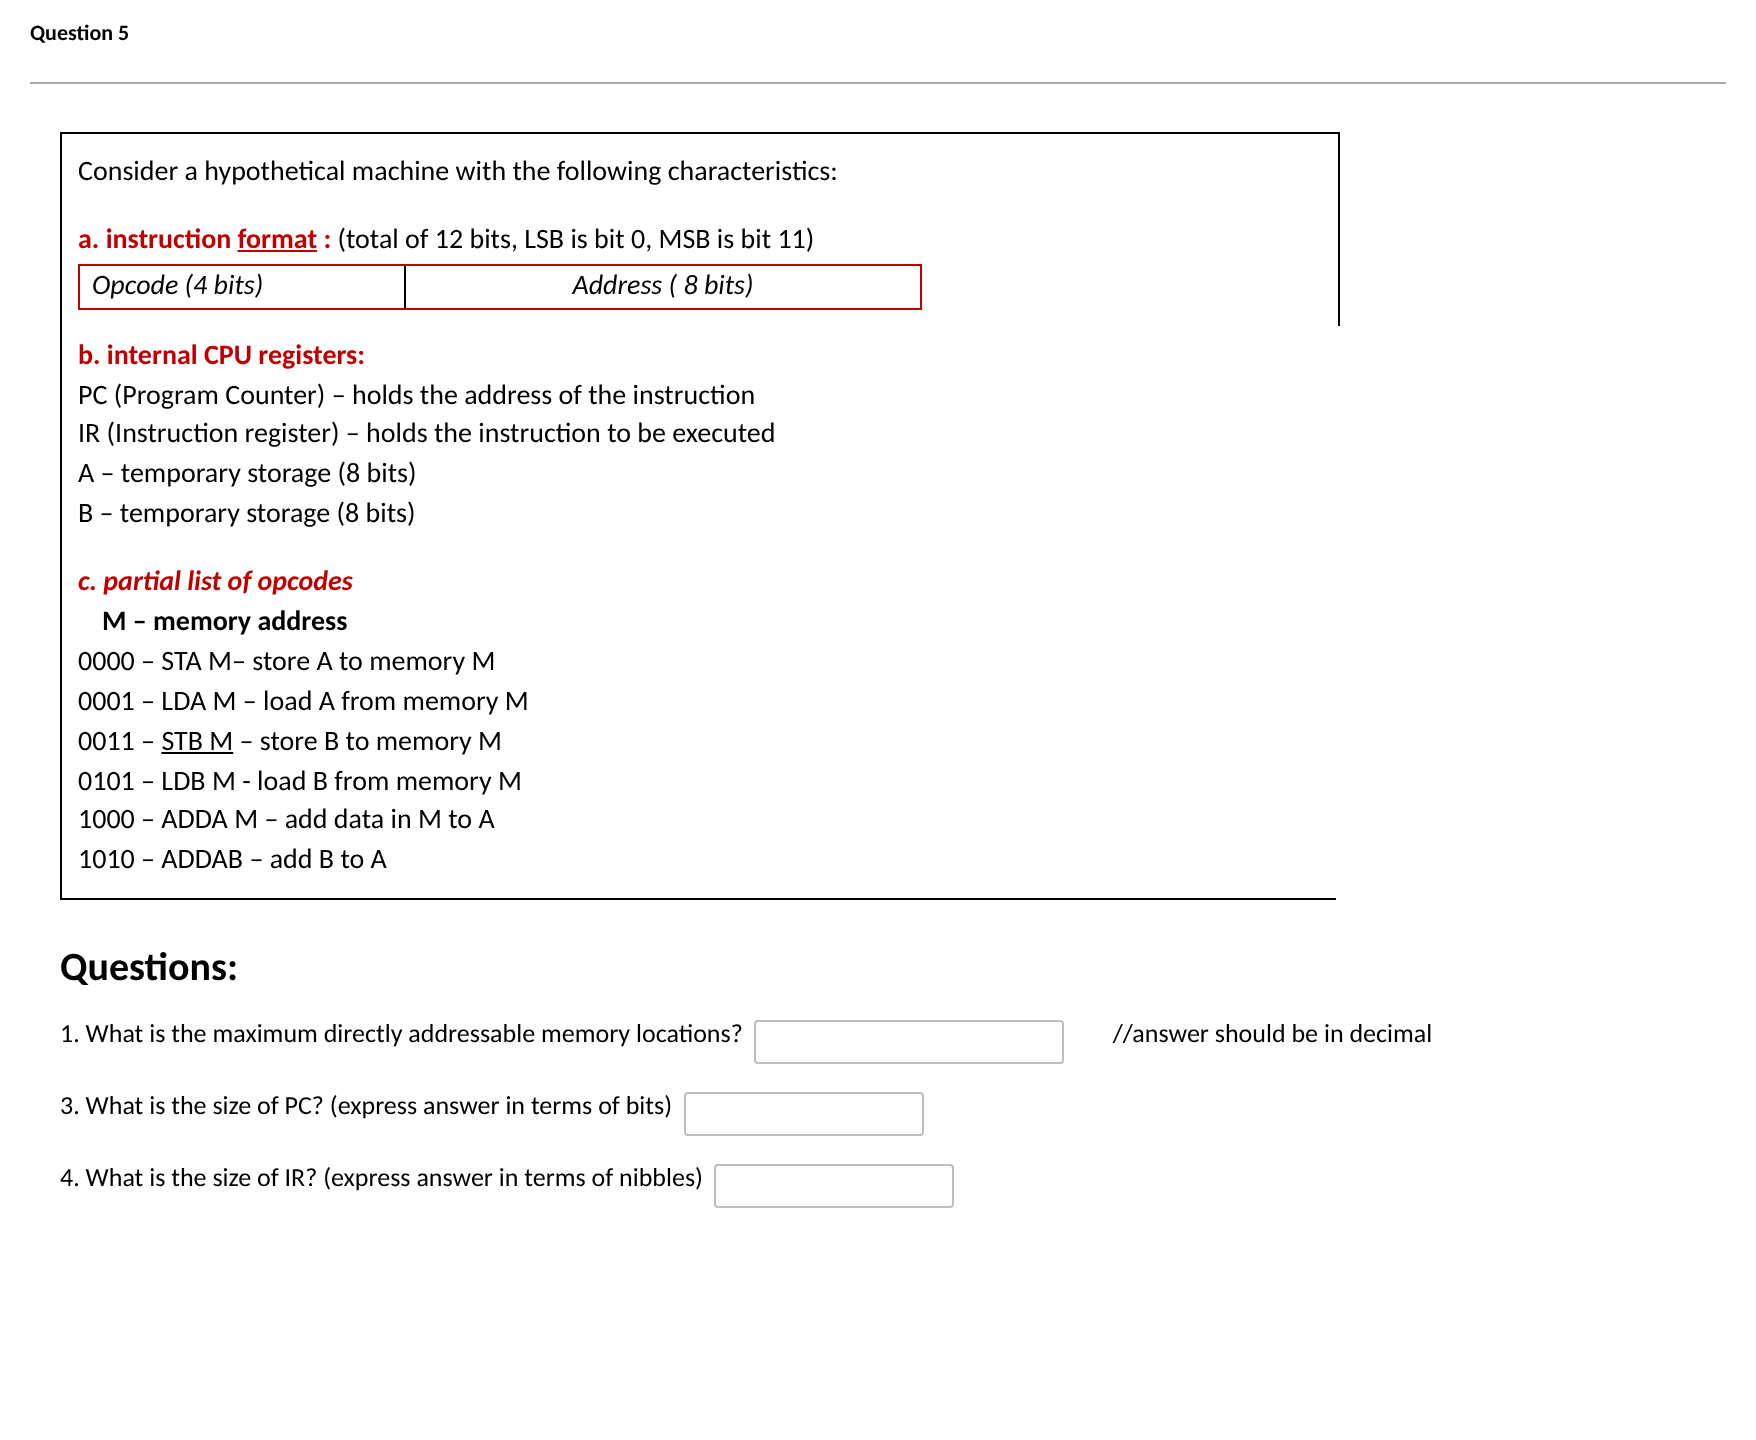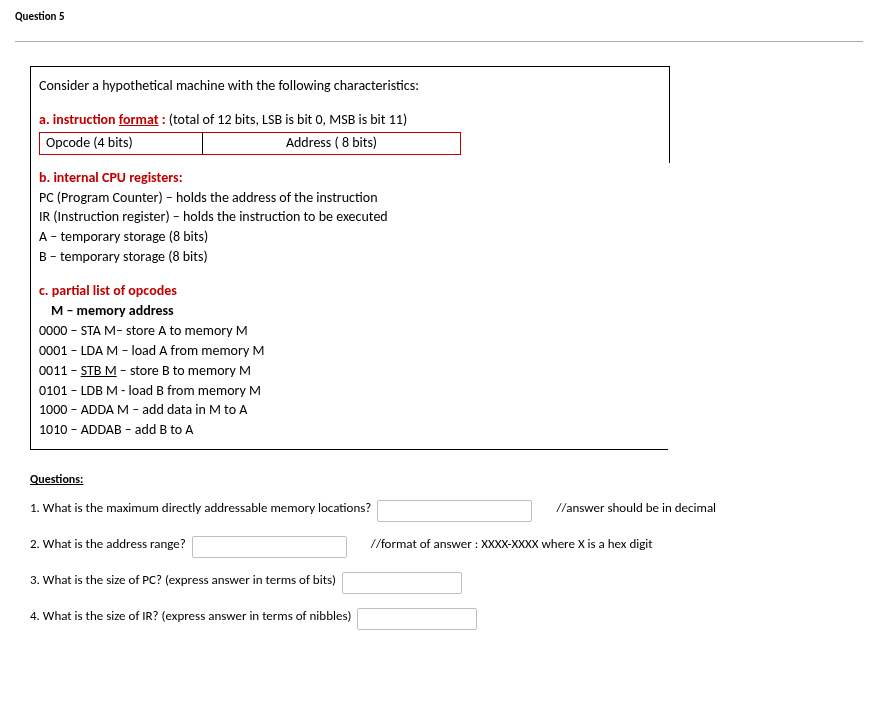--- a/index.html
+++ b/index.html
@@ -34,32 +34,32 @@
     content:"";
     position:absolute;
     right:-1px;
     top: 96px;
     bottom: -1px;
     width:2px;
     background:#fff;
   }
   .section-a { color: #c00000; font-weight: bold; }
   .section-b { color: #c00000; font-weight: bold; }
-  .section-c { color: #c00000; font-weight: bold; }
+  .section-c { color: #c00000; font-weight: bold; font-style: italic; }
   .underline-red { text-decoration: underline; }
   .blue-m { color: #000000; font-weight: bold; }
-  .fmt-table { border: 1px solid #c00000; display:flex; width: 420px; margin-top:2px;}
+  .fmt-table { border: 1px solid #c00000; display:flex; width: 420px; margin-top:2px;font-style:italic;}
   .fmt-left { flex:0 0 150px; border-right:1px solid #000; padding:1px 6px;}
   .fmt-right { flex:1; text-align:center; padding:1px 6px;}
   .para { margin: 0 0 1px 0; }
   .spacer { height: 14px; }
   .black { color:#000; font-weight:normal;}
   .opunder { text-decoration: underline; }
   .questions-block { margin: 22px 0 0 15px; }
-  .qb-title { font-weight: bold; margin-bottom: 14px; font-size:12px;text-decoration:underline;}
+  .qb-title { font-weight: bold; margin-bottom: 14px; font-size:20px;}
   .q-line { margin-bottom: 14px; display:flex; flex-wrap:nowrap; font-size:13px; gap:6px;}
   input.answer {
     height: 22px;
     border: 1px solid #bfbfbf;
     border-radius: 2px;
     background: #fff;
     padding: 1px 4px;
     font-size: 13px;
     box-sizing: border-box;
   }
@@ -108,25 +108,20 @@
 
 <div class="questions-block">
   <div class="qb-title">Questions:</div>
 
   <div class="q-line">
     <span>1. What is the maximum directly addressable memory locations?</span>
     <input class="answer w150" style="">
     <span class="hint">//answer should be in decimal</span>
   </div>
 
-  <div class="q-line">
-    <span>2. What is the address range?</span>
-    <input class="answer w150" style="">
-    <span class="hint">//format of answer :   XXXX-XXXX    where X is a hex digit</span>
-  </div>
 
   <div class="q-line">
     <span>3. What is the size of  PC? (express answer in terms of bits)</span>
     <input class="answer w120" style="">
   </div>
 
   <div class="q-line">
     <span>4. What is the size of IR? (express answer in terms of nibbles)</span>
     <input class="answer w120" style="">
   </div>

